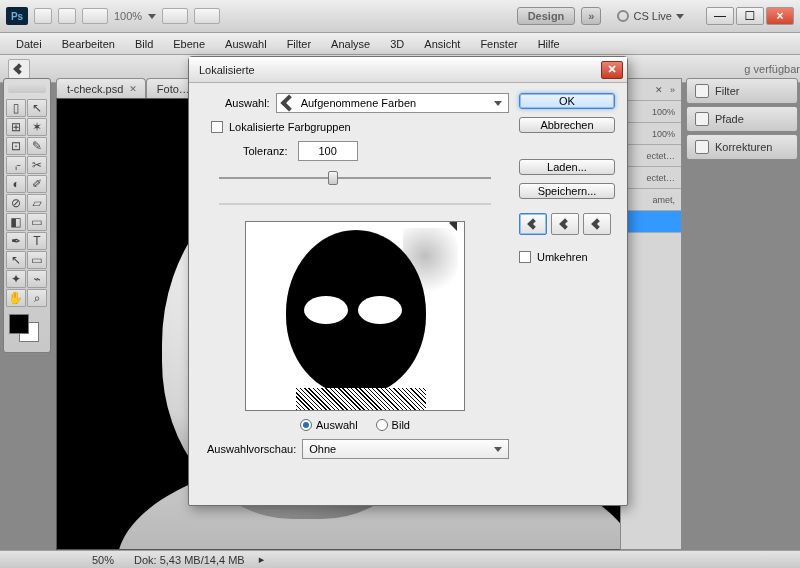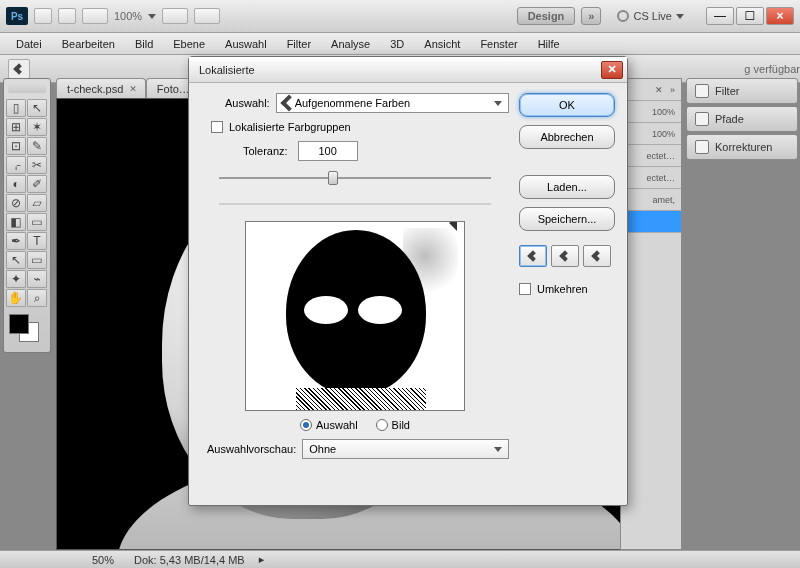--- a/index.html
+++ b/index.html
@@ -89,21 +89,21 @@
   .preview-box .p-collar { position:absolute; left:50px; bottom:0; width:130px; height:22px; background:repeating-linear-gradient(45deg,#000 0 1px,#fff 1px 3px); }
   .preview-box .p-drop { position:absolute; right:-2px; top:-6px; width:14px; height:14px; background:linear-gradient(45deg,#333 40%,transparent 40%); transform:rotate(45deg); }
 
   .radio-row { display:flex; gap:18px; justify-content:center; align-items:center; }
   .radio { width:12px; height:12px; border:1px solid #6a6a6a; border-radius:50%; background:#fff; display:inline-flex; align-items:center; justify-content:center; }
   .radio.checked::after { content:""; width:6px; height:6px; border-radius:50%; background:#2b6fb3; }
   .vorschau-row { display:flex; align-items:center; gap:6px; padding-left:6px; }
   .vorschau-row .sel { flex:1; height:20px; border:1px solid #8e8e8e; background:linear-gradient(#fdfdfd,#eaeaea); display:flex; align-items:center; justify-content:space-between; padding:0 6px; }
 
   .dlg-right { width:96px; display:flex; flex-direction:column; gap:8px; }
-  .btn { height:24px; border:1px solid #7f7f7f; border-radius:8px; background:linear-gradient(#fdfdfd,#dedede); display:flex; align-items:center; justify-content:center; }
+  .btn { height:16px; border:1px solid #7f7f7f; border-radius:3px; background:linear-gradient(#fdfdfd,#dedede); display:flex; align-items:center; justify-content:center; }
   .btn.ok { border:1px solid #4a82c4; box-shadow:0 0 0 1px #8fc0f0 inset, 0 0 4px #7ab4ec; background:linear-gradient(#eaf4ff,#c9e3fb); }
   .eyedrops { display:flex; gap:4px; margin-top:6px; }
   .mini-btn { width:28px; height:22px; border:1px solid #888; border-radius:2px; background:linear-gradient(#fdfdfd,#e1e1e1); display:flex; align-items:center; justify-content:center; }
   .mini-btn.sel { border:1px solid #4a82c4; box-shadow:0 0 0 1px #8fc0f0 inset; }
   .drop-glyph { width:8px; height:8px; transform:rotate(45deg); border-left:4px solid #444; border-bottom:4px solid #444; }
 
   .tri { width:0; height:0; border-left:4px solid transparent; border-right:4px solid transparent; border-top:5px solid #555; }
 </style>
 </head>
 <body>
@@ -248,21 +248,21 @@
   <div class="dlg-title">
     <span>Lokalisierte</span>
     <div class="spacer"></div>
     <div class="dlg-close">✕</div>
   </div>
   <div class="dlg-body">
     <div class="dlg-left">
       <div class="row-lbl" style="padding-left:24px">
         <span>Auswahl:</span>
         <div class="pick-select">
-          <span style="display:flex;align-items:flex-start;">
+          <span style="display:flex;align-items:flex-start;gap:6px">
               <span class="drop-glyph mini"></span>
               <span>Aufgenommene Farben</span>
             </span>
           <span class="tri"></span>
         </div>
       </div>
       <label class="row-lbl" style="padding-left:10px">
         <span class="chk"></span>
         <span>Lokalisierte Farbgruppen</span>
       </label>

